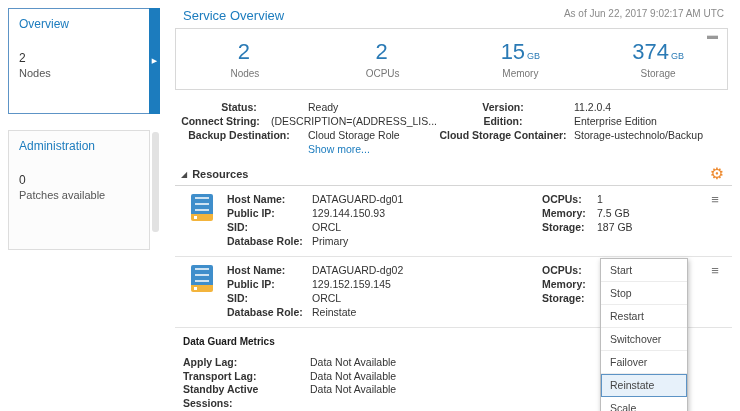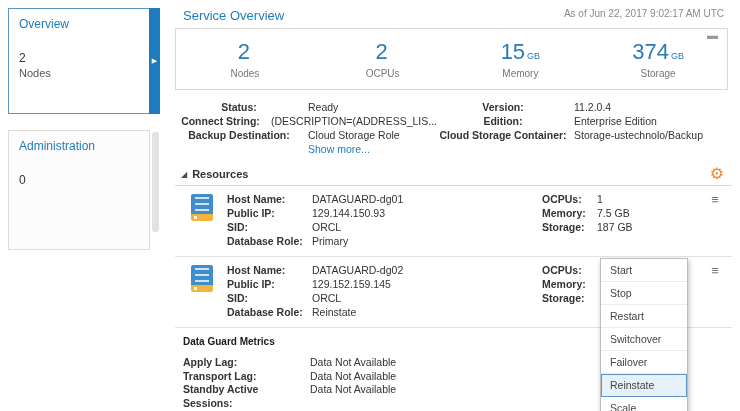--- a/index.html
+++ b/index.html
@@ -79,20 +79,21 @@
     <div class="card-title">Overview</div>
     <div class="card-count">2</div>
     <div class="card-label">Nodes</div>
     <div class="strip">
         <span>▶</span>
       </div>
   </div>
   <div class="card card-admin">
     <div class="card-title">Administration</div>
     <div class="card-count">0</div>
+    <div class="card-label">Patches available</div>
   </div>
   <div class="scroll-strip"></div>
 </div>
 
 <div class="main">
 
   <div class="main-header">
     <div class="page-title">Service Overview</div>
     <div class="asof">As of Jun 22, 2017 9:02:17 AM UTC</div>
   </div>

